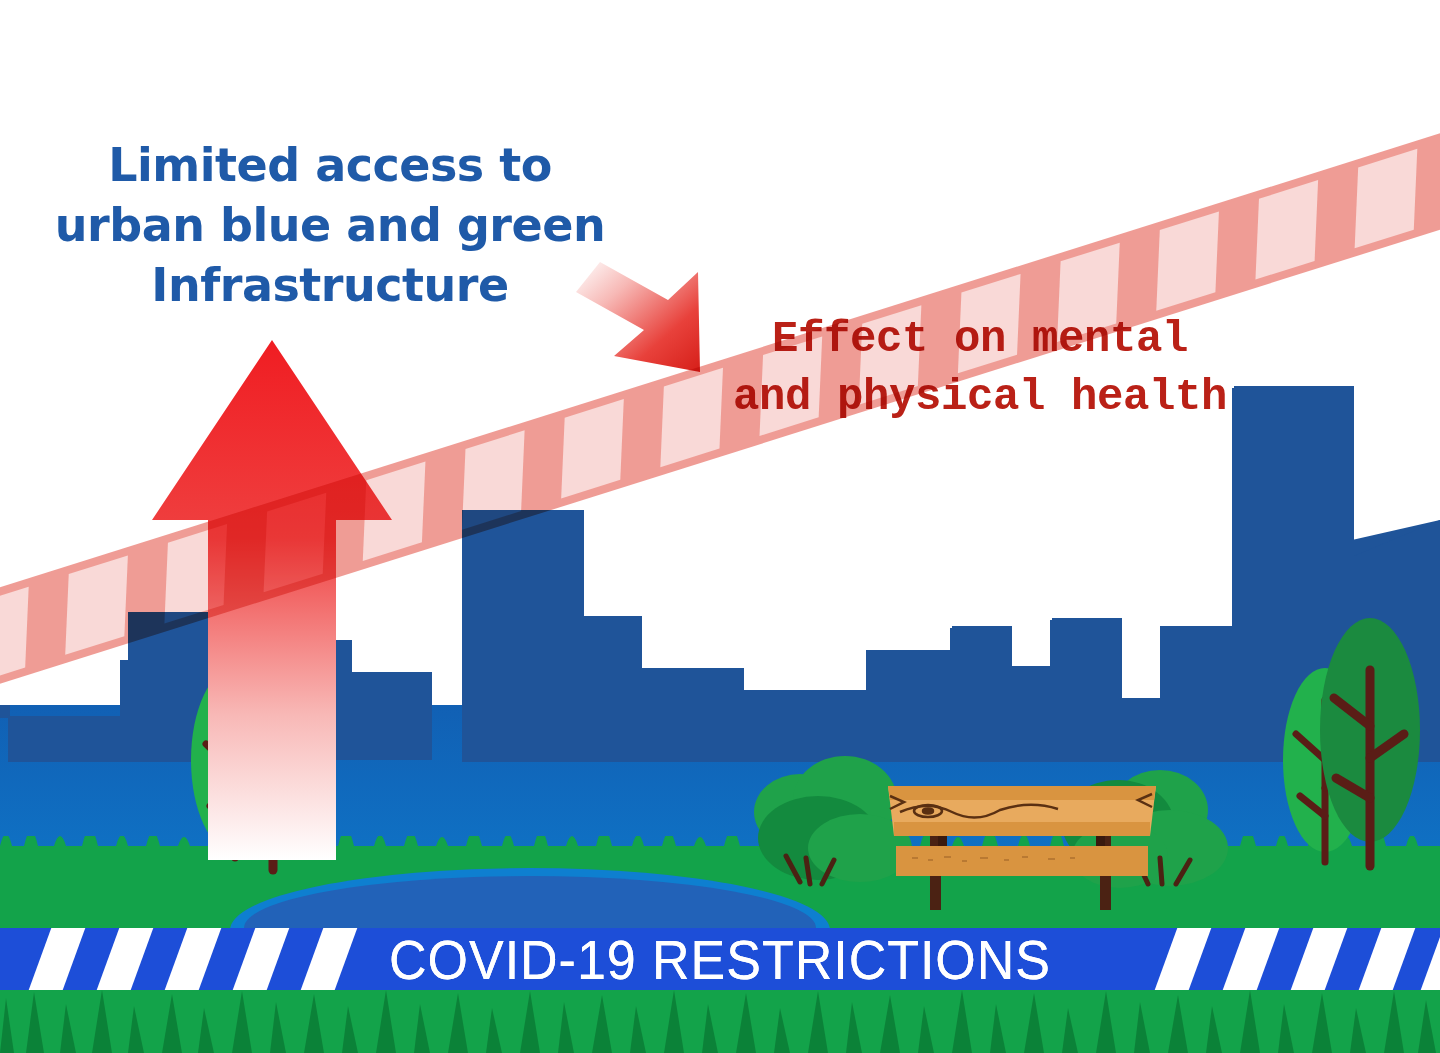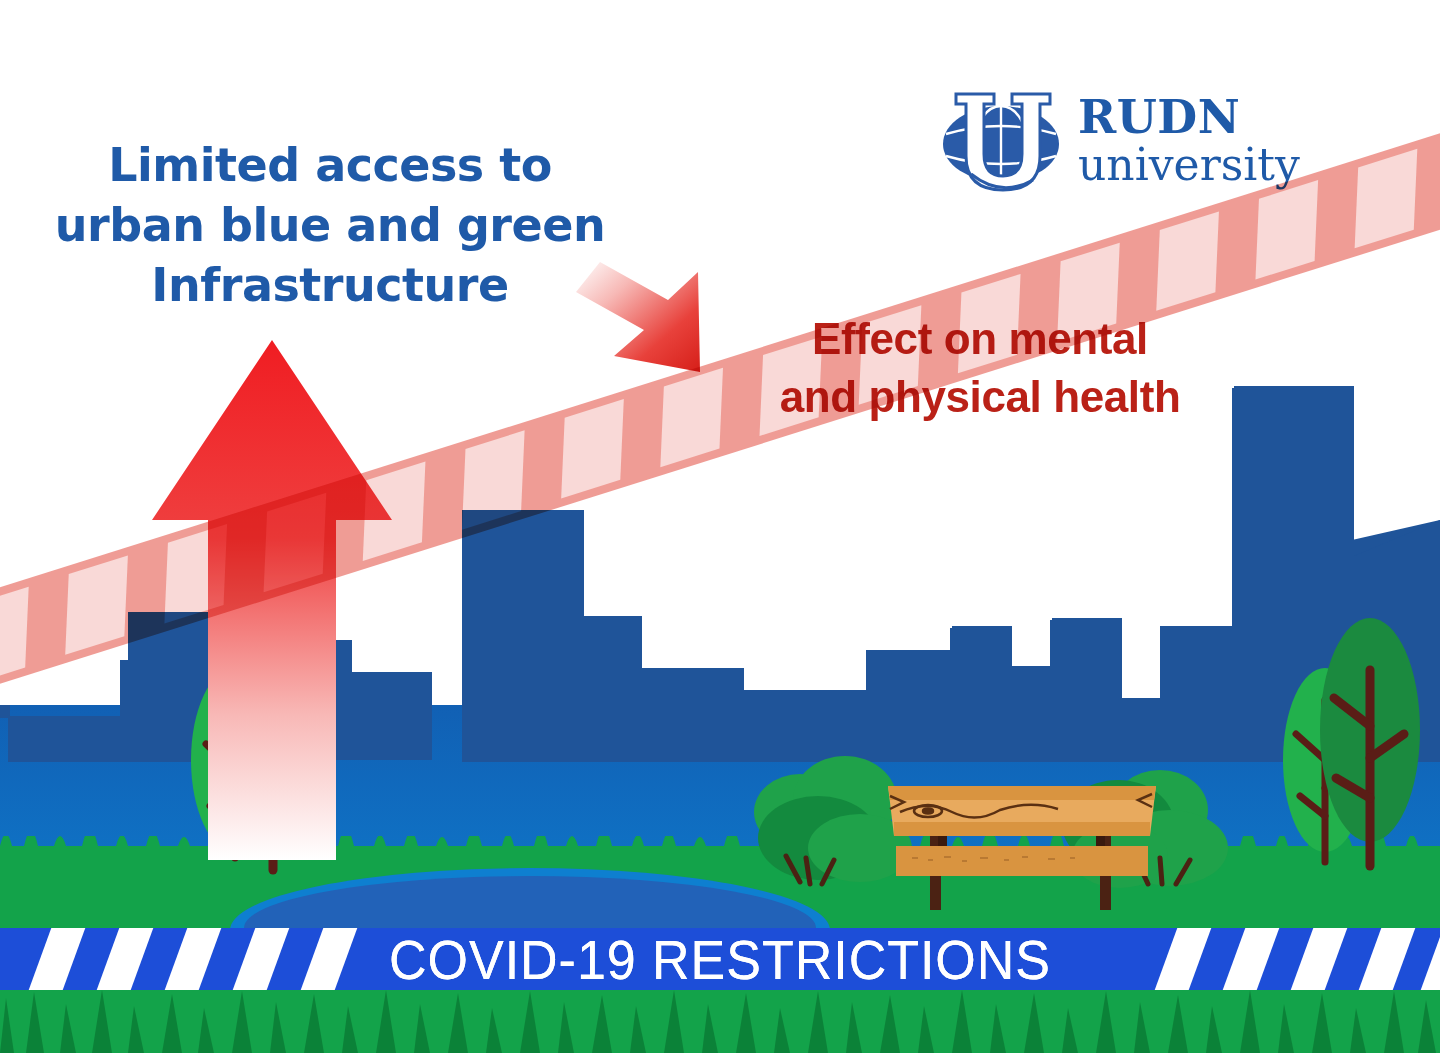--- a/index.html
+++ b/index.html
@@ -27,21 +27,21 @@
     letter-spacing:-0.5px;
     z-index:40;
     white-space:pre-line;
   }
   .headline-right{
     position:absolute;
     left:700px;top:310px;
     width:560px;
     text-align:center;
     color:#ba2117;
-    font-family:Liberation Sans, sans-serif;
+    font-family:Liberation Mono, monospace;
     font-weight:bold;
     font-size:44px;
     line-height:1.32;
     letter-spacing:-0.4px;
     z-index:40;
     white-space:pre-line;
   }
 
   
   .logo-wrap{
@@ -423,38 +423,14 @@
     <div class="banner-label">COVID-19 RESTRICTIONS</div>
   </div>
 
   <div class="headline-left">Limited access to
 urban blue and green
 Infrastructure</div>
 
   <div class="headline-right">Effect on mental
 and physical health</div>
 
-  <div class="logo-wrap">
-    <svg width="126" height="118" viewBox="0 0 126 118">
-      <g>
-        <ellipse cx="63" cy="62" rx="58" ry="38" fill="#2a5ba8"></ellipse>
-        <g fill="none" stroke="#ffffff" stroke-width="2.4">
-          <ellipse cx="63" cy="62" rx="26" ry="38"></ellipse>
-          <path d="M8,52 q55,-16 110,0"></path>
-          <path d="M8,74 q55,16 110,0"></path>
-          <path d="M63,24 L63,100"></path>
-        </g>
-      </g>
-
-      <g fill="#ffffff" stroke="#2a5ba8" stroke-width="3">
-        <path d="M18,12 L56,12 L56,22 L46,22 L46,72
-                 q0,22 19,22 q19,0 19,-22 L84,22 L74,22 L74,12 L112,12 L112,22 L102,22 L102,74
-                 q0,34 -37,34 q-37,0 -37,-34 L28,22 L18,22 Z"></path>
-      </g>
-      <path d="M33,92 q30,24 62,6" fill="none" stroke="#2a5ba8" stroke-width="3"></path>
-    </svg>
-    <div class="logo-text">
-      <span class="l1">RUDN</span>
-      <span class="l2">university</span>
-    </div>
-  </div>
 
 </div>
 
 </body></html>

